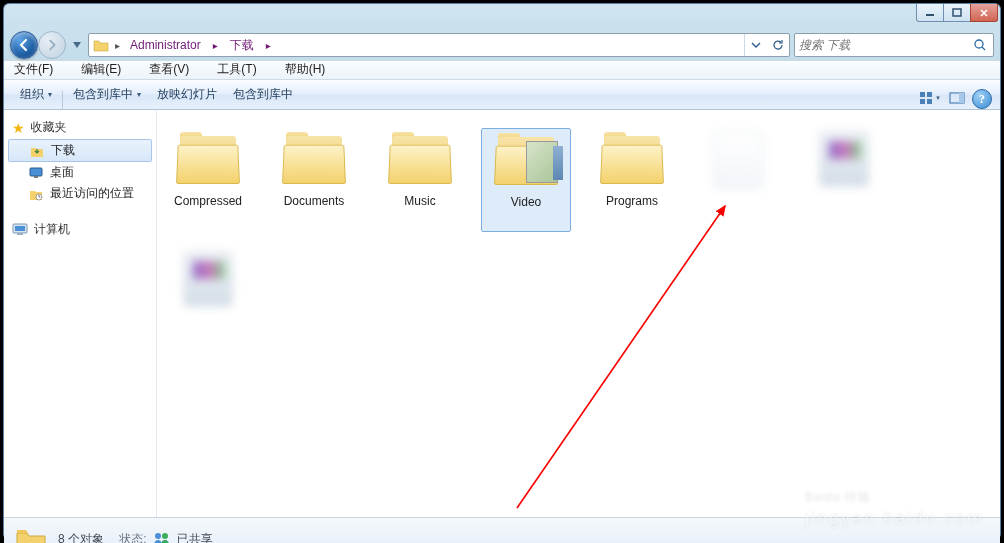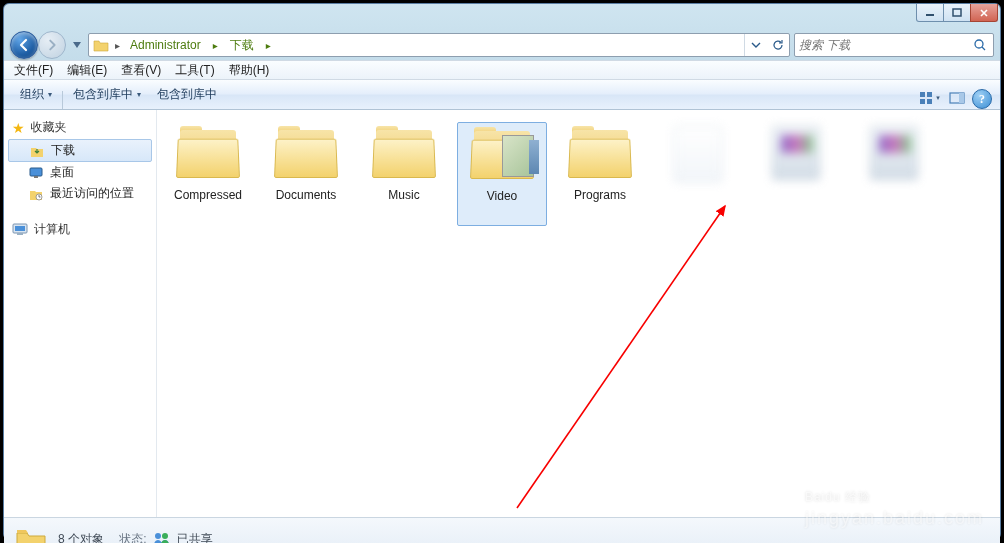--- a/index.html
+++ b/index.html
@@ -12,46 +12,46 @@
 .win-btn svg{width:12px;height:10px}
 .navbar{height:30px;display:flex;align-items:center;padding:0 6px;gap:4px}
 .nav-btns{display:flex;gap:0}
 .nav-round{width:28px;height:28px;border-radius:50%;display:flex;align-items:center;justify-content:center;border:1px solid #2f5e9e}
 .nav-round.active{background:radial-gradient(circle at 35% 30%,#5ea3e6,#1e5ea4 60%,#174a83);box-shadow:inset 0 2px 4px rgba(255,255,255,.5),0 1px 2px rgba(0,0,0,.3)}
 .nav-round.inactive{background:radial-gradient(circle at 35% 30%,#e6eef5,#c0d2e1);border-color:#9eb6cc}
 .nav-dd{width:14px;height:20px;display:flex;align-items:center;justify-content:center}
 .breadcrumb{flex:1;height:24px;background:#fff;border:1px solid #8d9eaf;border-radius:2px;display:flex;align-items:center;overflow:hidden}
 .bc-icon{width:20px;height:20px;display:flex;align-items:center;justify-content:center;margin-left:2px}
 .bc-seg{display:flex;align-items:center;height:100%}
-.bc-seg span{padding:0 6px;color:#4d7c0f;cursor:default}
+.bc-seg span{padding:0 6px;color:#701a75;cursor:default}
 .bc-arrow{color:#555;font-size:10px;padding:0 4px}
 .bc-actions{margin-left:auto;display:flex;align-items:center;border-left:1px solid #d0dae4}
 .bc-act{width:22px;height:22px;display:flex;align-items:center;justify-content:center;color:#1e5ea4}
 .search-box{width:200px;height:24px;background:#fff;border:1px solid #8d9eaf;border-radius:2px;display:flex;align-items:center;padding:0 4px;color:#888}
 .search-box input{border:none;outline:none;flex:1;font-style:italic;color:#888}
 .search-ic{width:18px;display:flex;justify-content:center;color:#1e5ea4}
-.menubar{height:20px;background:linear-gradient(#fafdff,#ecf3fa);border-top:1px solid #d0dae4;border-bottom:1px solid #d0dae4;display:flex;align-items:center;padding:0 4px;gap:2px}
+.menubar{height:20px;background:linear-gradient(#fafdff,#ecf3fa);border-top:1px solid #d0dae4;border-bottom:1px solid #d0dae4;display:flex;align-items:flex-start;padding:0 4px;gap:16px}
 .menu-item{padding:0 6px;color:#222;cursor:default}
 .toolbar{height:30px;background:linear-gradient(#fafdff,#e4eefb 48%,#d8e6f7 52%,#e8f1fc);border-bottom:1px solid #b0c3d5;display:flex;align-items:flex-end;padding:0 8px}
 .tool-item{padding:0 8px;height:100%;display:flex;align-items:center;color:#1d3a5a;cursor:default}
 .tool-item .dd{margin-left:4px;font-size:8px;color:#3b5a7c}
 .tool-sep{width:1px;height:18px;background:#b8c9da;margin:0 2px}
 .tool-spacer{flex:1}
 .tool-icon{width:26px;height:22px;display:flex;align-items:center;justify-content:center;border:1px solid transparent;border-radius:2px;margin-left:2px}
 .tool-icon svg{width:16px;height:16px}
 .help{color:#2a7bc2;font-weight:bold;font-family:Georgia,serif;width:20px;height:20px;border-radius:50%;background:radial-gradient(circle at 35% 30%,#9fd0f5,#3b8ed4);display:flex;align-items:center;justify-content:center;border:1px solid #2a6aa8;color:#fff}
 .body{display:flex;height:407px;background:#fff}
 .sidebar{width:153px;border-right:1px solid #e3e9ef;padding:6px 0;overflow:hidden}
 .side-group{margin-bottom:14px}
 .side-hdr{display:flex;align-items:center;padding:3px 8px;color:#333;gap:6px}
 .side-hdr .star{color:#f4b712;font-size:14px}
 .side-item{display:flex;align-items:center;padding:2px 8px 2px 24px;gap:6px;color:#222;cursor:default}
 .side-item.sel{background:linear-gradient(#e9f2fc,#d7e7f9);border:1px solid #a8c7e8;border-radius:2px;margin:0 4px;padding-left:20px}
 .side-ic{width:16px;height:16px;display:inline-flex;align-items:center;justify-content:center}
-.content{flex:1;padding:12px 6px;display:flex;flex-wrap:wrap;align-content:flex-start;gap:8px;position:relative}
+.content{flex:1;padding:18px 6px;display:flex;flex-wrap:wrap;align-content:flex-start;gap:16px;position:relative}
 .tile{width:90px;height:104px;display:flex;flex-direction:column;align-items:center;padding:4px 2px;cursor:default}
 .tile.sel{background:rgba(160,200,240,.35);border:1px solid #7daee1;border-radius:2px}
 .folder-ic{width:64px;height:56px;margin-bottom:6px;position:relative}
 .folder-back{position:absolute;left:4px;top:4px;width:56px;height:44px;background:linear-gradient(#f7e4a8,#efc75e);border-radius:3px 3px 2px 2px}
 .folder-tab{position:absolute;left:4px;top:0;width:22px;height:10px;background:linear-gradient(#f7e4a8,#efc75e);border-radius:3px 3px 0 0}
 .folder-front{position:absolute;left:0px;top:10px;width:64px;height:42px;background:linear-gradient(#fdf2c8,#f3d26d);border-radius:2px;transform:perspective(100px) rotateX(8deg);transform-origin:bottom;border:1px solid #d9b84e}
 .tile-label{text-align:center;color:#222;font-size:12px;word-break:break-word}
 .file-ic{width:48px;height:56px;margin-bottom:6px;background:linear-gradient(#fff,#eef3f8);border:1px solid #c5d1dc;border-radius:2px;position:relative}
 .rar-ic{width:48px;height:54px;margin-bottom:6px;background:linear-gradient(#e8eef4,#c5d2df);border:1px solid #9cafc0;border-radius:3px;position:relative}
 .rar-ic:before{content:"";position:absolute;left:8px;top:8px;width:32px;height:18px;background:linear-gradient(90deg,#6a3db8,#b94aa8,#5ec068)}
@@ -160,20 +160,21 @@
   <div class="toolbar">
     <span class="tool-item">
         <span>组织</span>
         <span class="dd">▾</span>
       </span>
     <div class="tool-sep"></div>
     <span class="tool-item">
         <span>包含到库中</span>
         <span class="dd">▾</span>
       </span>
+    <span class="tool-item">放映幻灯片</span>
     <span class="tool-item">包含到库中</span>
     <div class="tool-spacer"></div>
     <div class="tool-icon">
       <svg viewBox="0 0 16 16">
           <rect x="2" y="2" width="5" height="5" fill="#4a80b8"></rect>
           <rect x="9" y="2" width="5" height="5" fill="#4a80b8"></rect>
           <rect x="2" y="9" width="5" height="5" fill="#4a80b8"></rect>
           <rect x="9" y="9" width="5" height="5" fill="#4a80b8"></rect>
         </svg>
       <span class="dd" style="font-size:7px;margin-left:2px;color:#3b5a7c">▾</span>

